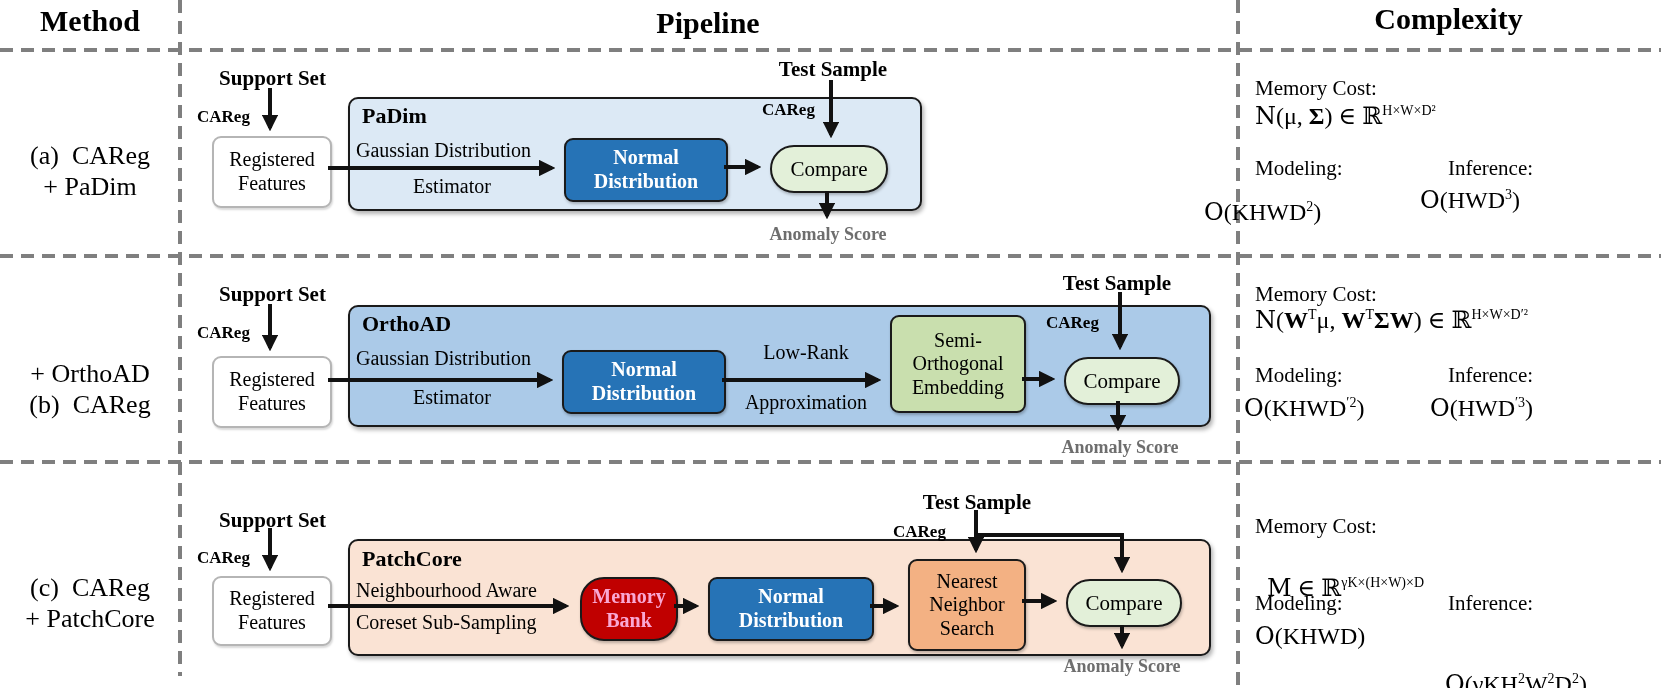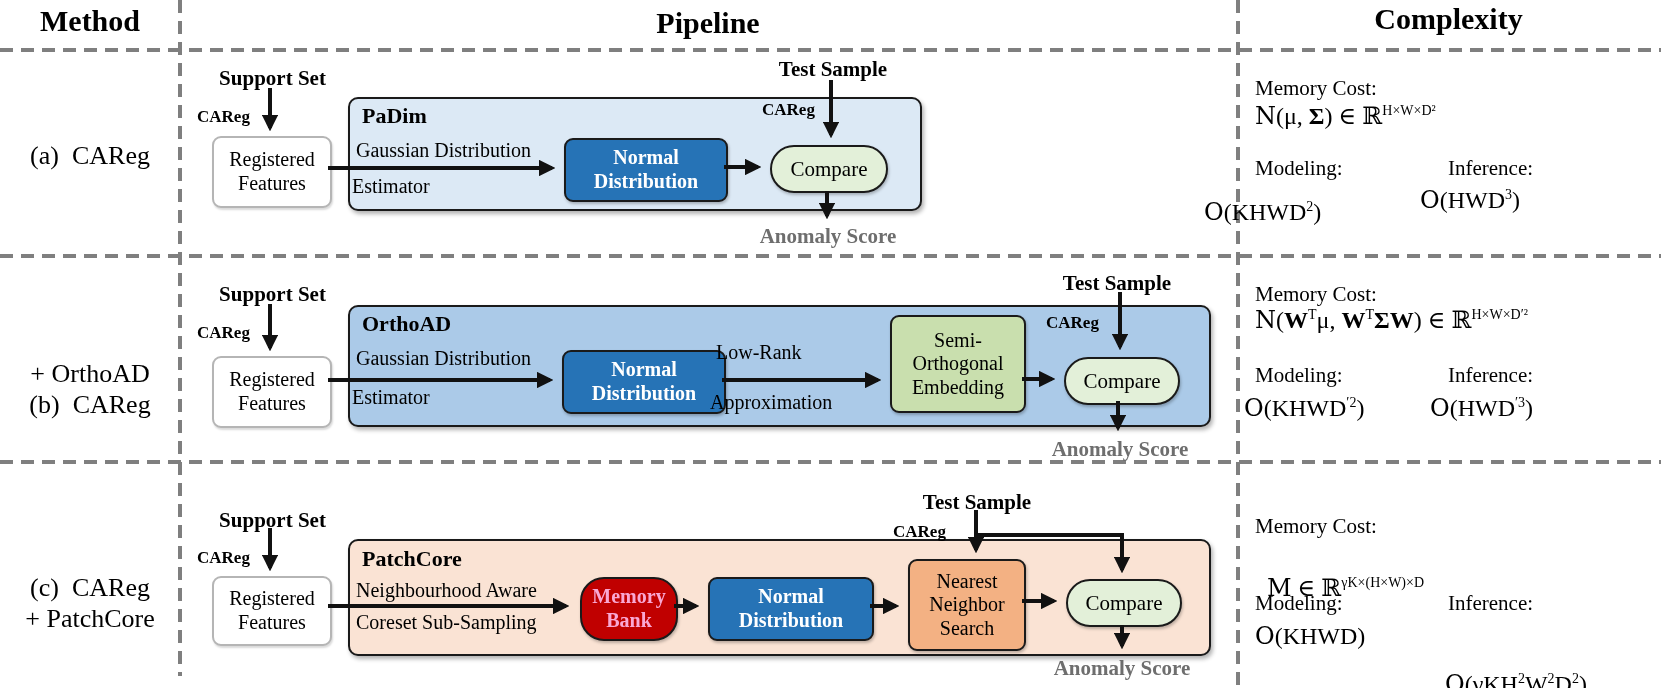--- a/index.html
+++ b/index.html
@@ -10,37 +10,37 @@
   .hline{position:absolute;height:4px;left:0;width:1661px;
     background:repeating-linear-gradient(90deg,var(--dash) 0 13px,transparent 13px 21px);}
   .vline{position:absolute;width:4px;top:0;
     background:repeating-linear-gradient(180deg,var(--dash) 0 13px,transparent 13px 21px);}
   .coltitle{position:absolute;font-weight:700;font-size:30px;text-align:center;}
   .method{position:absolute;left:0;width:180px;text-align:center;font-size:26px;line-height:31px;}
   .lblbold{position:absolute;font-weight:700;font-size:21px;text-align:center;white-space:nowrap;}
   .careg{position:absolute;font-weight:700;font-size:17px;white-space:nowrap;}
   .algoname{position:absolute;font-weight:700;font-size:22px;white-space:nowrap;}
   .desc{position:absolute;font-size:20px;white-space:nowrap;}
-  .desc.ctr{text-align:left;}
+  .desc.ctr{text-align:center;}
   .contbox{position:absolute;border:2px solid var(--node-border);border-radius:10px;
     box-shadow:2px 3px 4px rgba(0,0,0,0.3);}
   .cont-a{background:var(--container-a);}
   .cont-b{background:var(--container-b);}
   .cont-c{background:var(--container-c);}
   .node{position:absolute;border:2.4px solid var(--node-border);border-radius:9px;
     display:flex;flex-direction:column;align-items:center;justify-content:center;
     text-align:center;line-height:1.18;box-shadow:1px 2px 3px rgba(0,0,0,0.25);}
   .node.reg{background:#fff;border:2.5px solid var(--registered-border);font-size:20px;
     box-shadow:1px 2px 2px rgba(0,0,0,0.15);}
   .node.nd{background:var(--normal-distribution);color:#fff;font-weight:700;font-size:20px;}
   .node.mb{background:var(--memory-bank);color:#f9a8d4;font-weight:700;font-size:20px;border-radius:24px;}
   .node.nn{background:var(--nearest-neighbor);font-size:20px;}
   .node.embed{background:var(--embedding);font-size:20px;}
   .node.compare{background:var(--compare);border-radius:24px;font-size:21px;}
-  .anomaly{position:absolute;font-weight:700;font-size:21px;color:var(--anomaly-text);
+  .anomaly{position:absolute;font-weight:700;font-size:18px;color:var(--anomaly-text);
     text-align:center;white-space:nowrap;}
   .cxlabel{position:absolute;font-size:21px;white-space:nowrap;}
   .formula{position:absolute;font-size:24px;white-space:nowrap;}
   .formula sup{font-size:14px;line-height:0;}
   .formula .cal{font-family:"DejaVu Serif",serif;}
   svg.arrows{position:absolute;left:0;top:0;pointer-events:none;}
 </style>
 </head>
 <body>
 
@@ -51,20 +51,21 @@
   <div class="hline" style="top:48px;"></div>
   <div class="hline" style="top:254px;"></div>
   <div class="hline" style="top:460px;"></div>
 
   <div class="coltitle" style="left:180px;width:1056px;top:6px;">Pipeline</div>
   <div class="coltitle" style="left:0;width:180px;top:4px;">Method</div>
   <div class="coltitle" style="left:1236px;width:425px;top:2px;">Complexity</div>
 
   <div class="method" style="top:140px;">
     <div>(a)&nbsp;&nbsp;CAReg</div>
+    <div>+ PaDim</div>
   </div>
   <div class="contbox cont-a" style="left:348px;top:97px;width:570px;height:110px;"></div>
   <div class="lblbold" style="left:205px;width:135px;top:66px;">Support Set</div>
   <div class="careg" style="left:197px;top:107px;">CAReg</div>
   <div class="node reg" style="left:212px;top:136px;width:116px;height:68px;">
     <span>Registered</span>
     <span>Features</span>
   </div>
   <div class="algoname" style="left:362px;top:103px;">PaDim</div>
   <div class="desc" style="left:356px;top:139px;">Gaussian Distribution</div>

